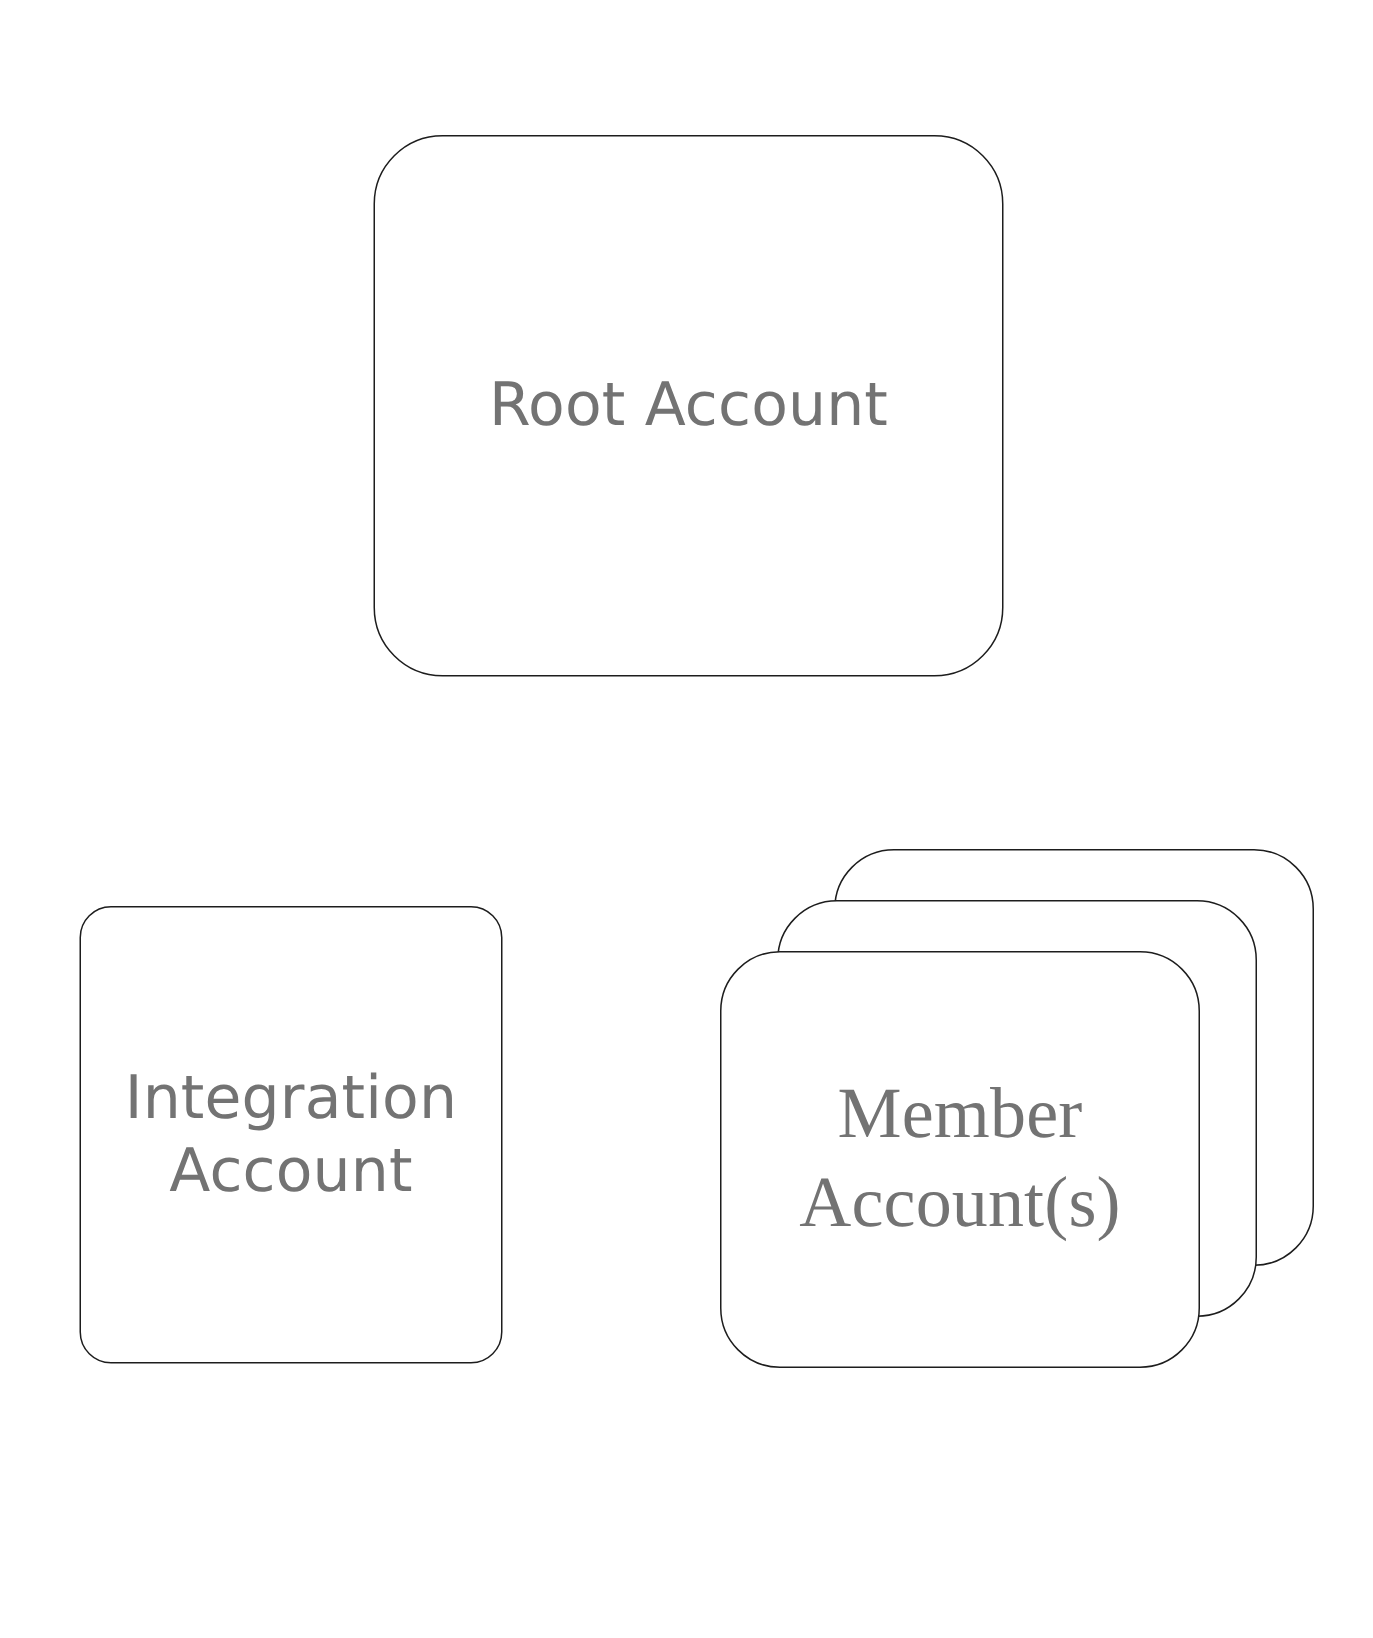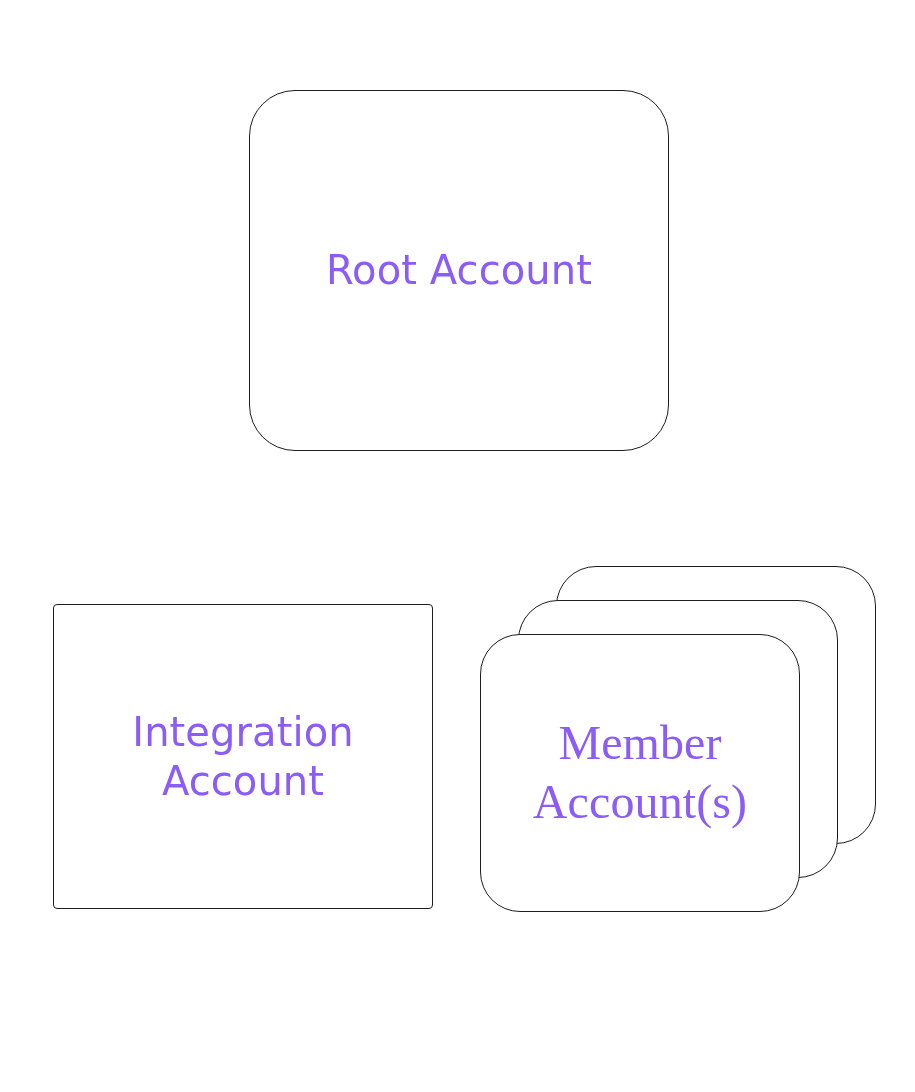--- a/index.html
+++ b/index.html
@@ -28,21 +28,21 @@
     box-sizing: border-box;
     background: #ffffff;
     border: 1.6px solid #1d1d1d;
     display: flex;
     align-items: center;
     justify-content: center;
     text-align: center;
   }
 
   .node-label {
-    color: #8b5cf6;
+    color: #737373;
     font-weight: 400;
     line-height: 1.22;
     letter-spacing: 0.1px;
     white-space: pre-line;
     padding: 0 10px;
   }
 
   
   #node-root {
     left: 249px;
@@ -53,23 +53,23 @@
     z-index: 4;
   }
   #node-root .node-label {
     font-size: 40px;
   }
 
   
   #node-integration {
     left: 53px;
     top: 604px;
-    width: 380px;
+    width: 282px;
     height: 305px;
-    border-radius: 4px;
+    border-radius: 21px;
     z-index: 4;
   }
   #node-integration .node-label {
     font-size: 40px;
   }
 
   
   #node-member-stack {
     position: absolute;
     left: 480px;

